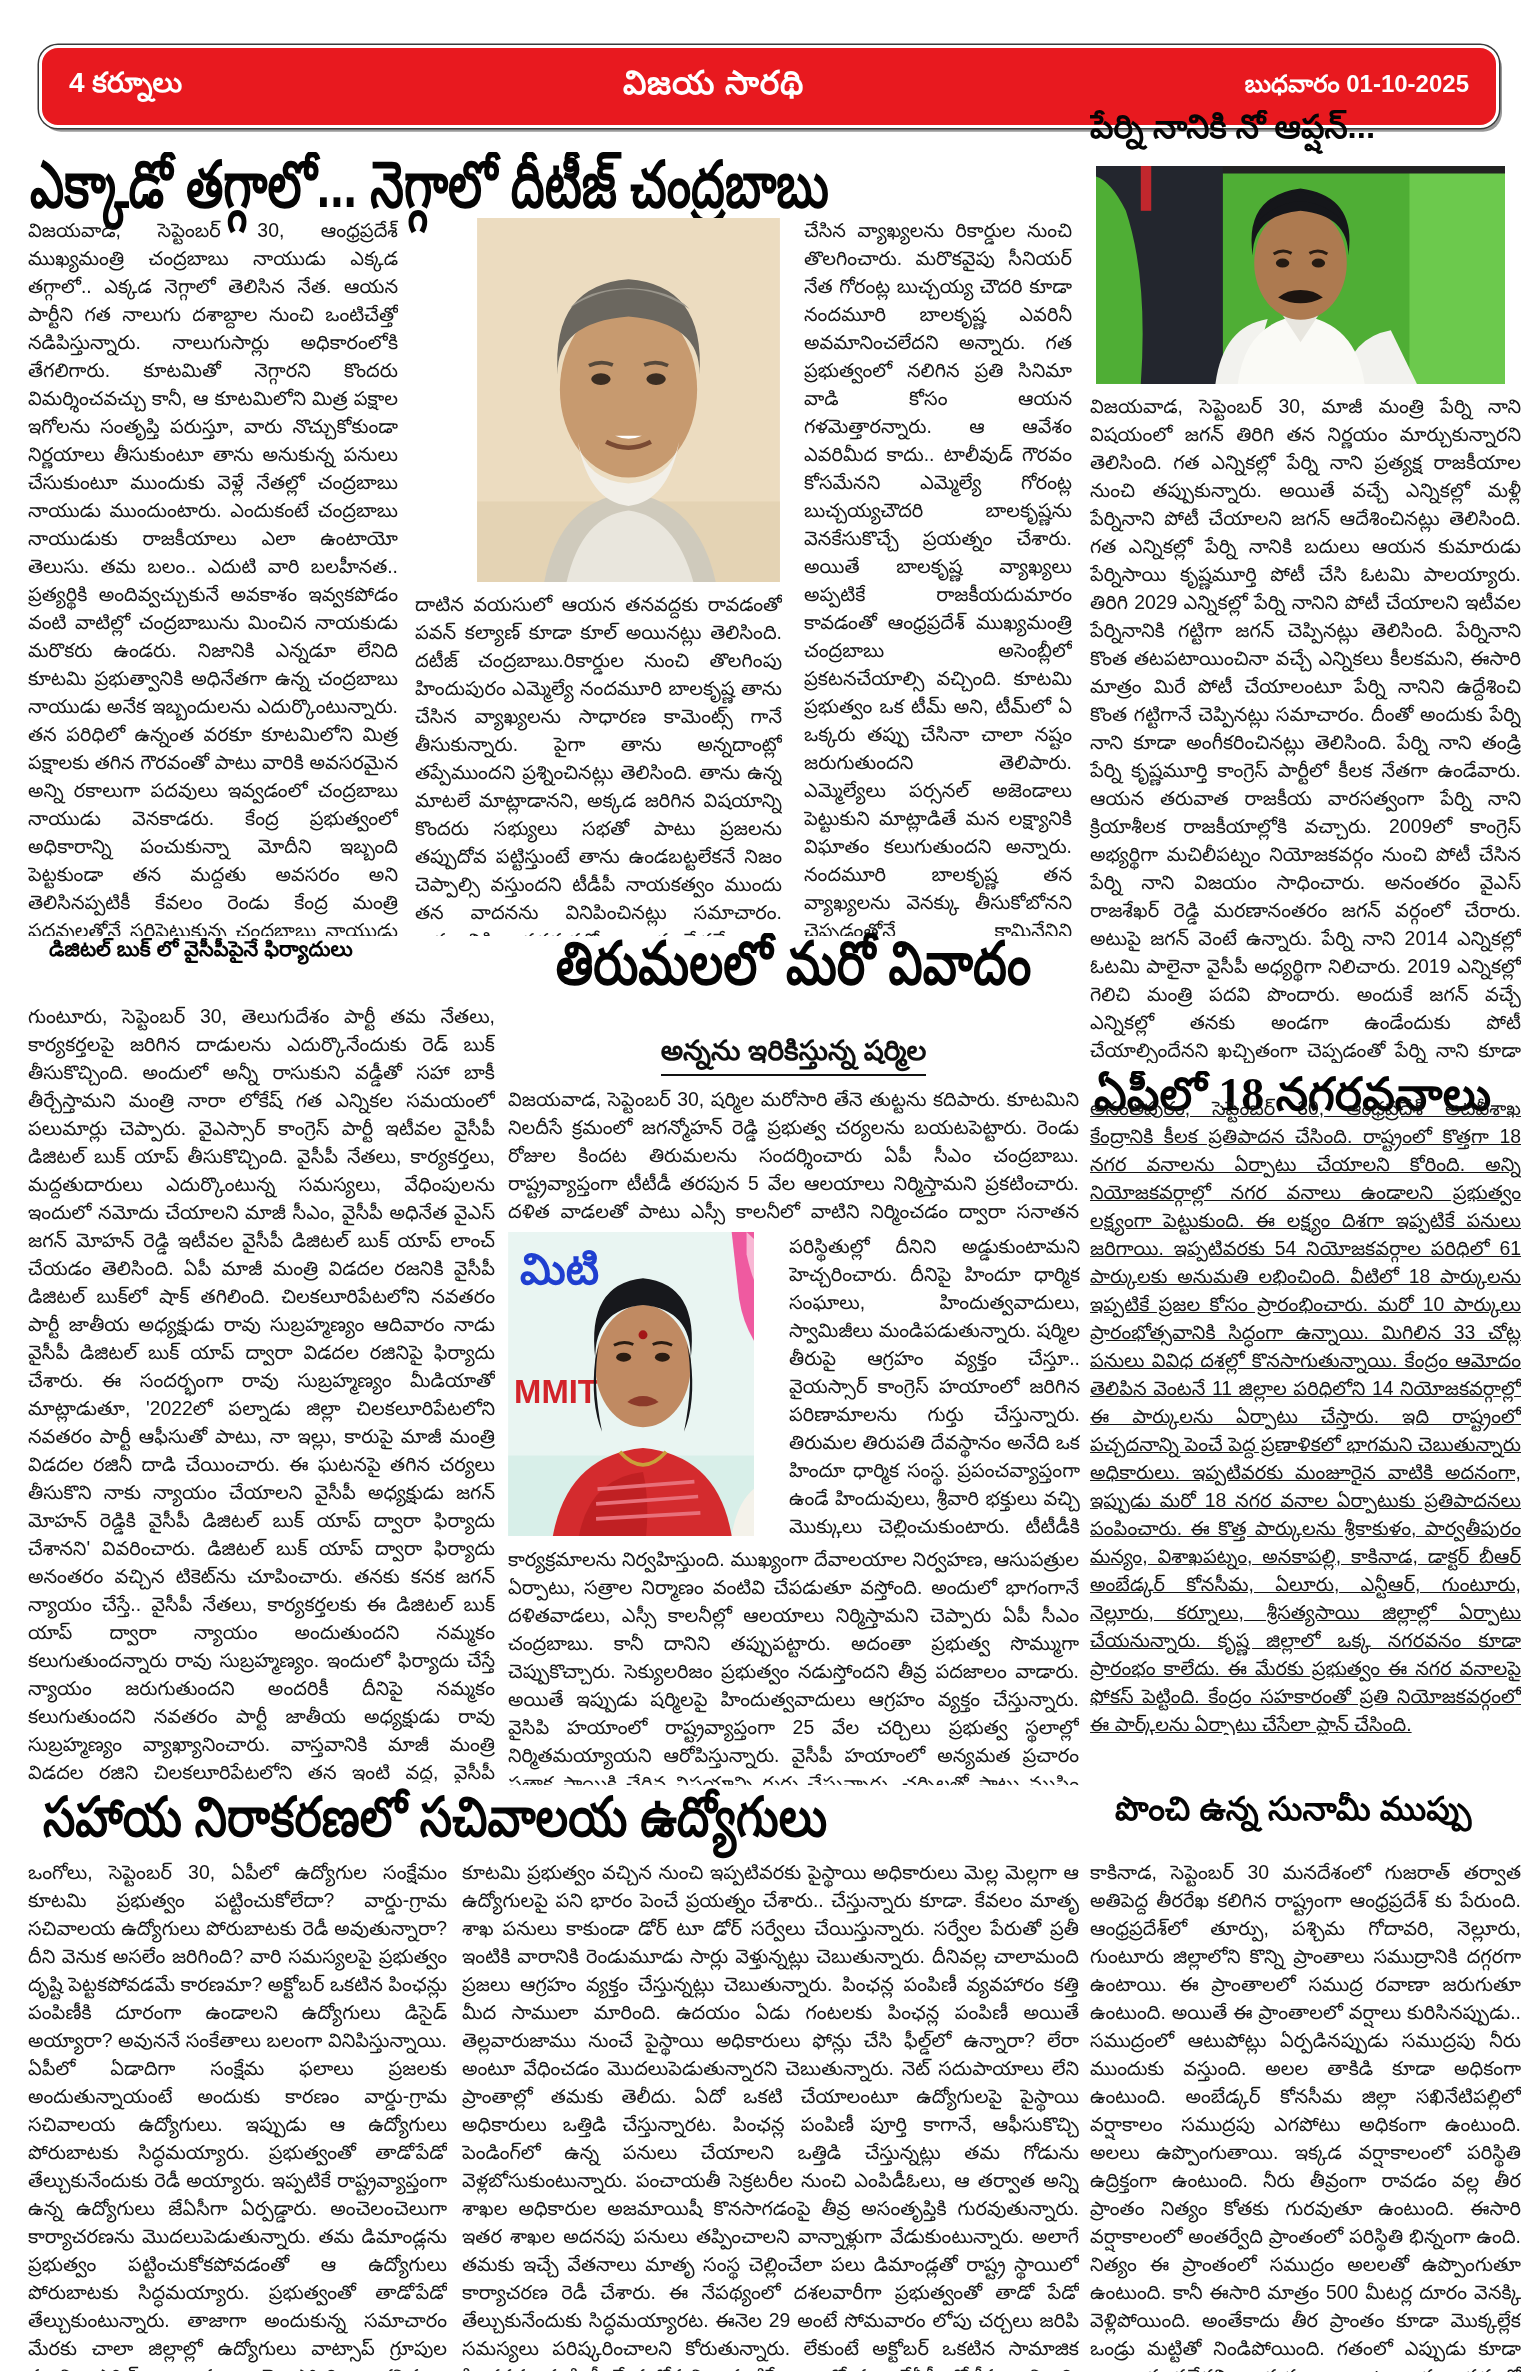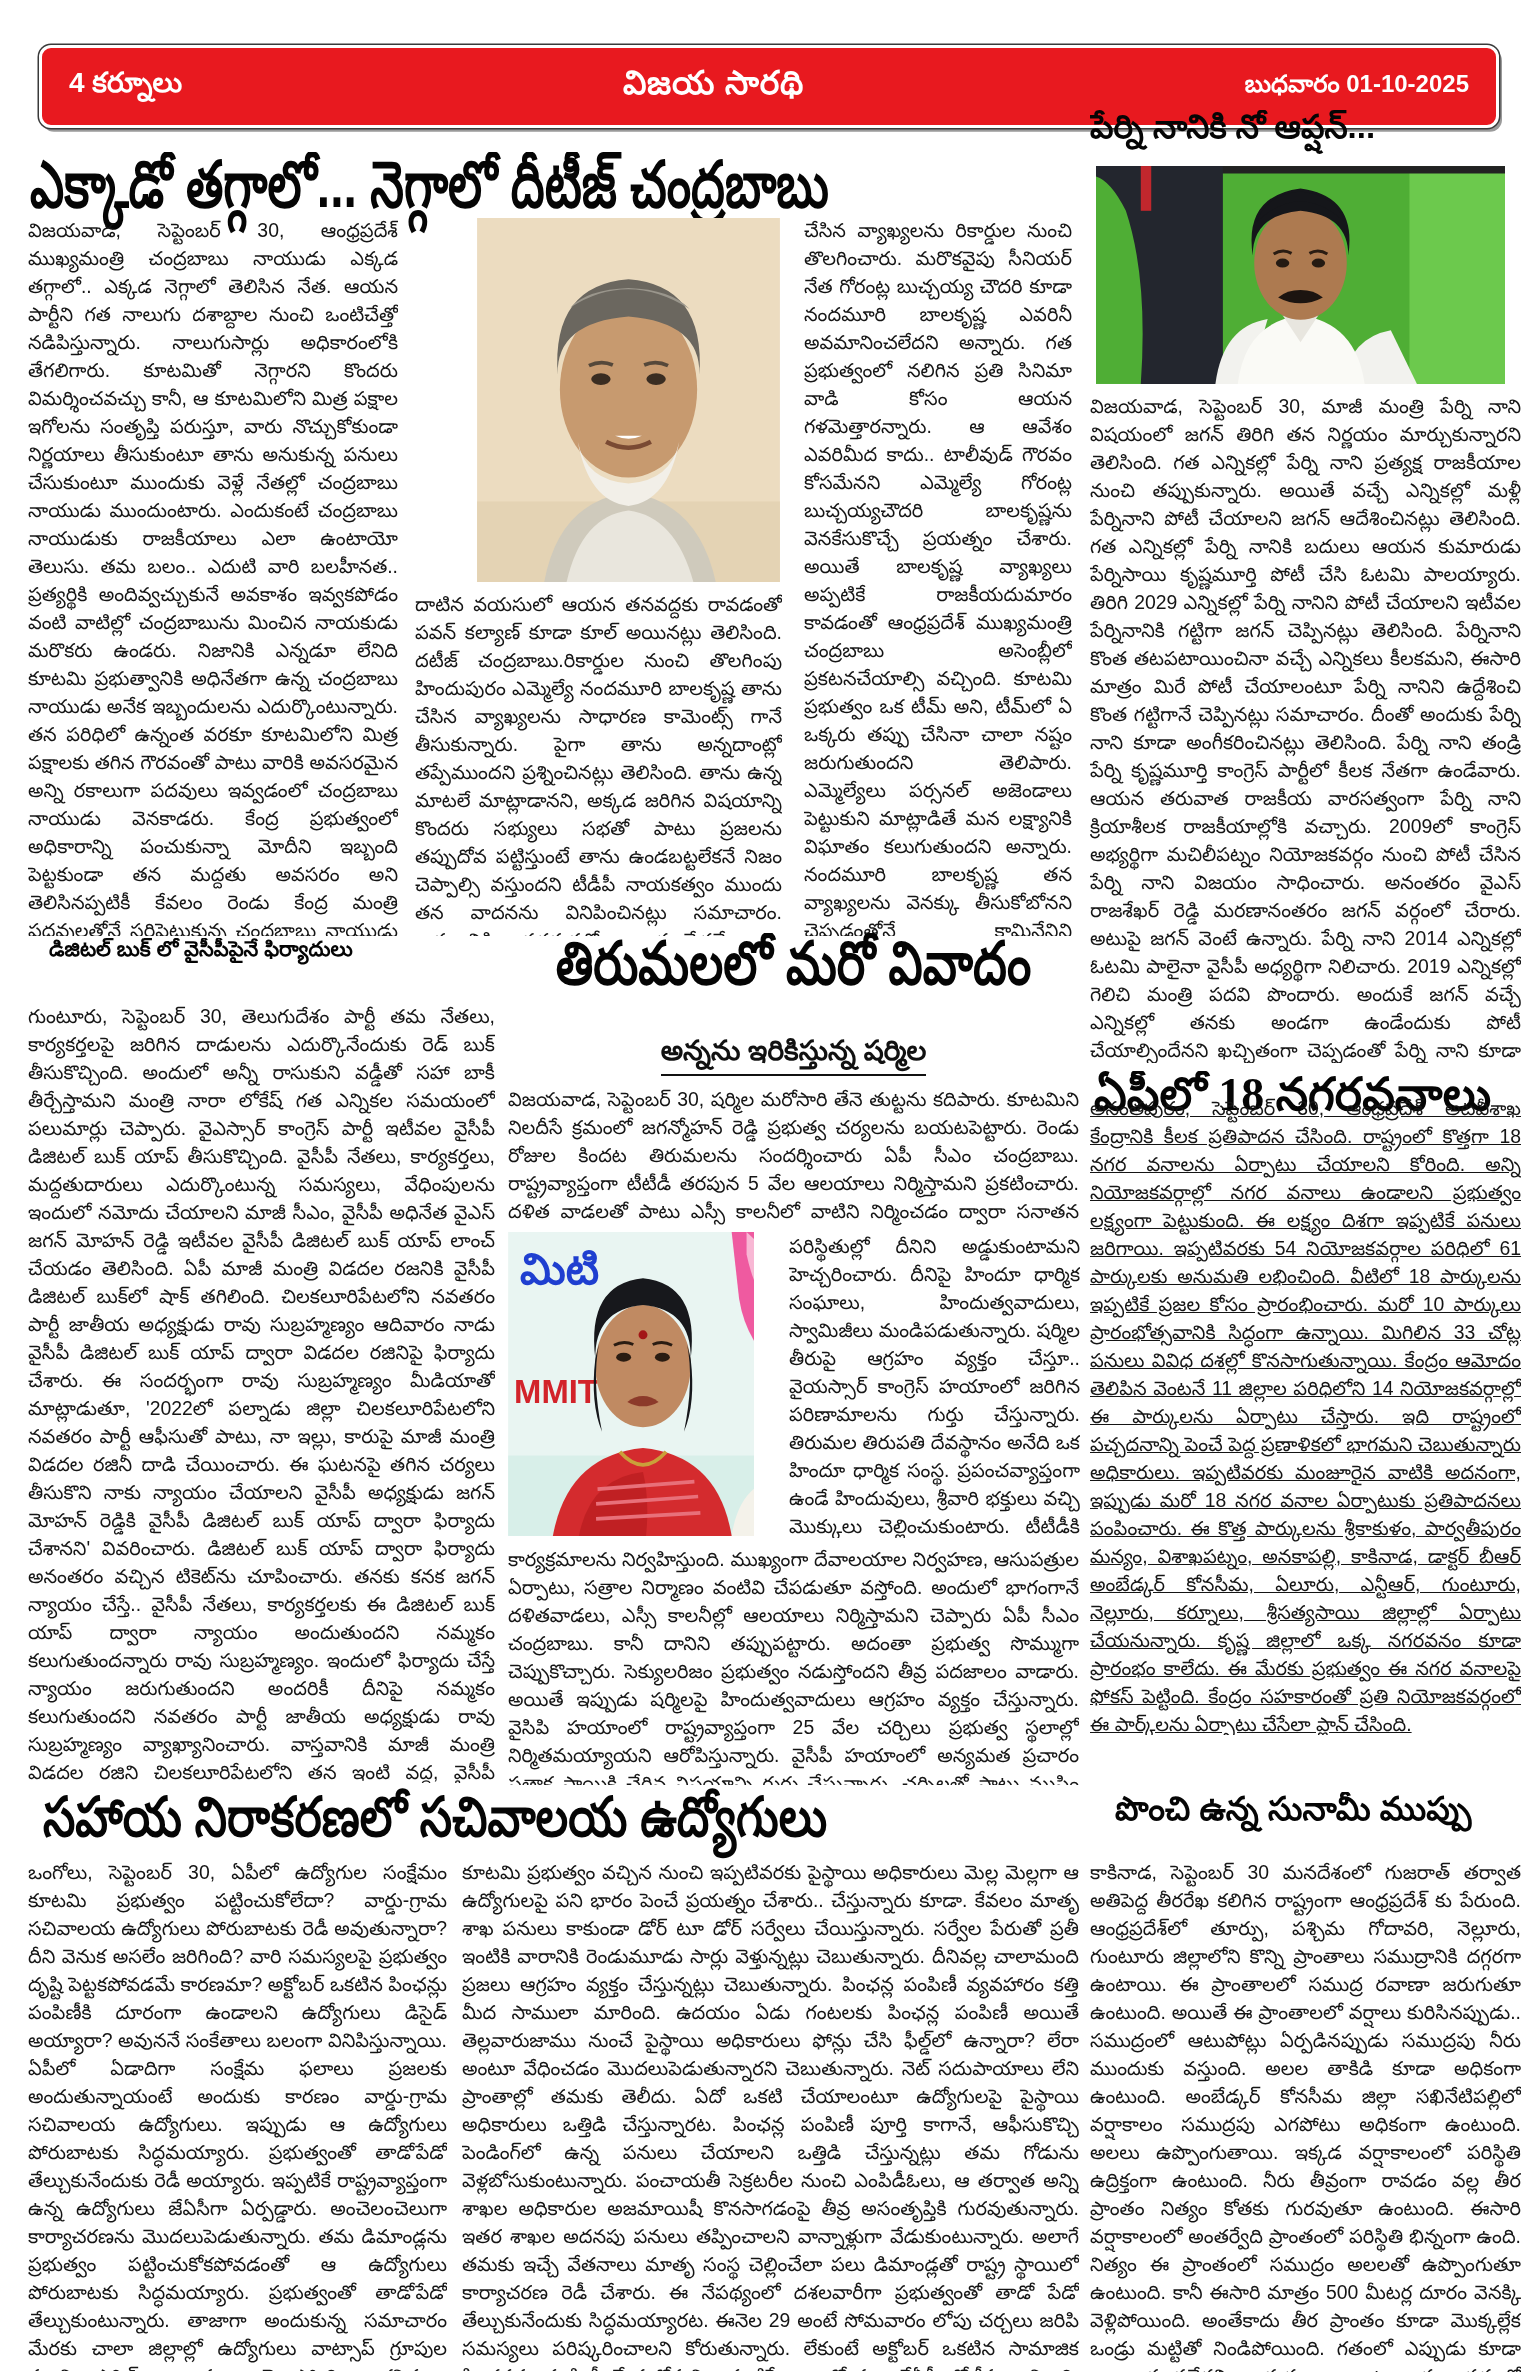--- a/index.html
+++ b/index.html
@@ -1,21 +1,21 @@
 <!DOCTYPE html>
 <html style="font-size:12px"><head>
 <meta charset="utf-8">
 <style>
   html,body{margin:0;padding:0;background:#777;}
   .page{position:relative;width:1541px;height:2377px;background:#ffffff;
         font-family:"Liberation Sans",sans-serif;color:#111;overflow:hidden;}
   .abs{position:absolute;}
   
   .masthead{left:39px;top:45px;width:1460px;height:83px;background:#e8191f;
-            border:3px solid #ffffff;border-radius:12px;
+            border:3px solid #ffffff;border-radius:19px;
             box-shadow:0 0 0 1.5px #3a3a3a,3px 3.7px 0 #9a9a9a;
             display:flex;align-items:center;justify-content:space-between;
             padding:0 27px;box-sizing:border-box;}
   .masthead .mtxt{color:#ffffff;font-weight:bold;white-space:nowrap;}
   .m-left{font-size:28px;}
   .m-center{font-size:33px;letter-spacing:0.7px;}
   .m-right{font-size:24px;}
   
   .headline{font-weight:900;color:#050505;white-space:nowrap;overflow:hidden;line-height:1.05;}
   .h-main{left:30px;top:152px;width:1059px;height:95px;font-size:48px;letter-spacing:0px;

